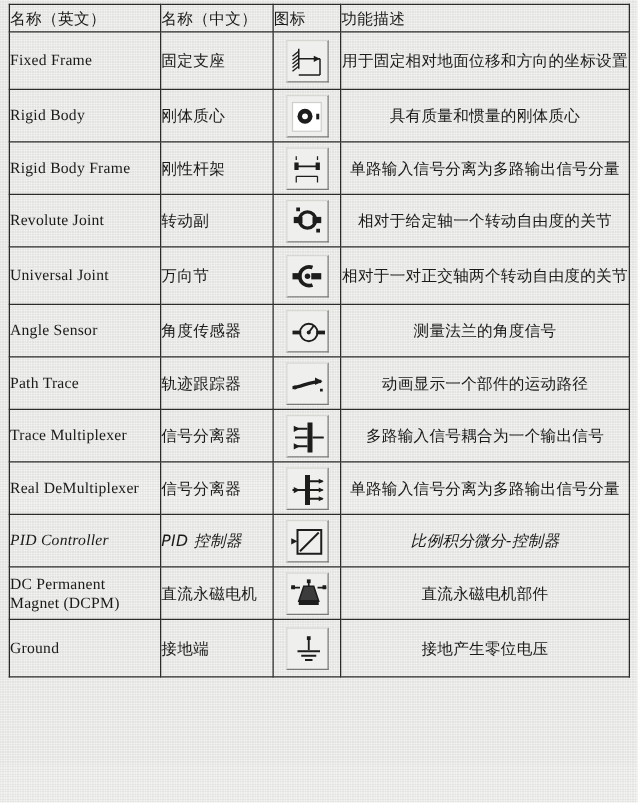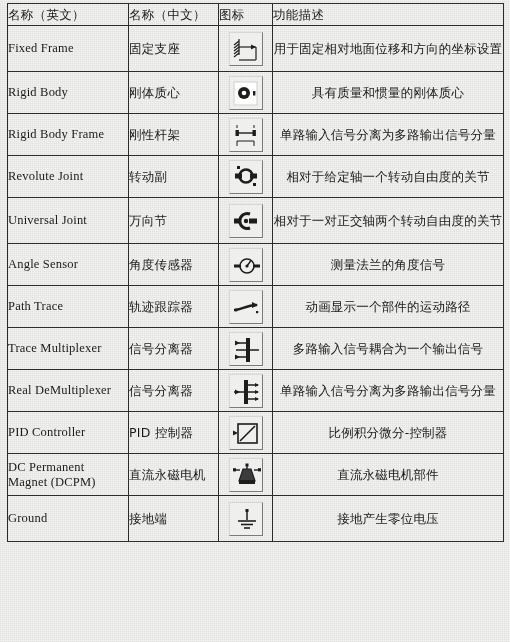--- a/index.html
+++ b/index.html
@@ -119,21 +119,21 @@
   tr.r1 td { height: 45px; }
   tr.r2 td { height: 41px; }
   tr.r3 td { height: 41px; }
   tr.r4 td { height: 41px; }
   tr.r5 td { height: 45px; }
   tr.r6 td { height: 41px; }
   tr.r7 td { height: 41px; }
   tr.r8 td { height: 41px; }
   tr.r9 td { height: 41px; }
   tr.r10 td { height: 41px; }
-  tr.r11 td { height: 41px; }
+  tr.r11 td { height: 41px; font-style: italic; }
   tr.r12 td { height: 41px; }
   tr.r13 td { height: 41px; }
   tr.r14 td { height: 41px; }
   tr.r15 td { height: 45px; }
 </style>
 </head>
 <body>
 
 <div class="page">
   <div class="table-wrap">

